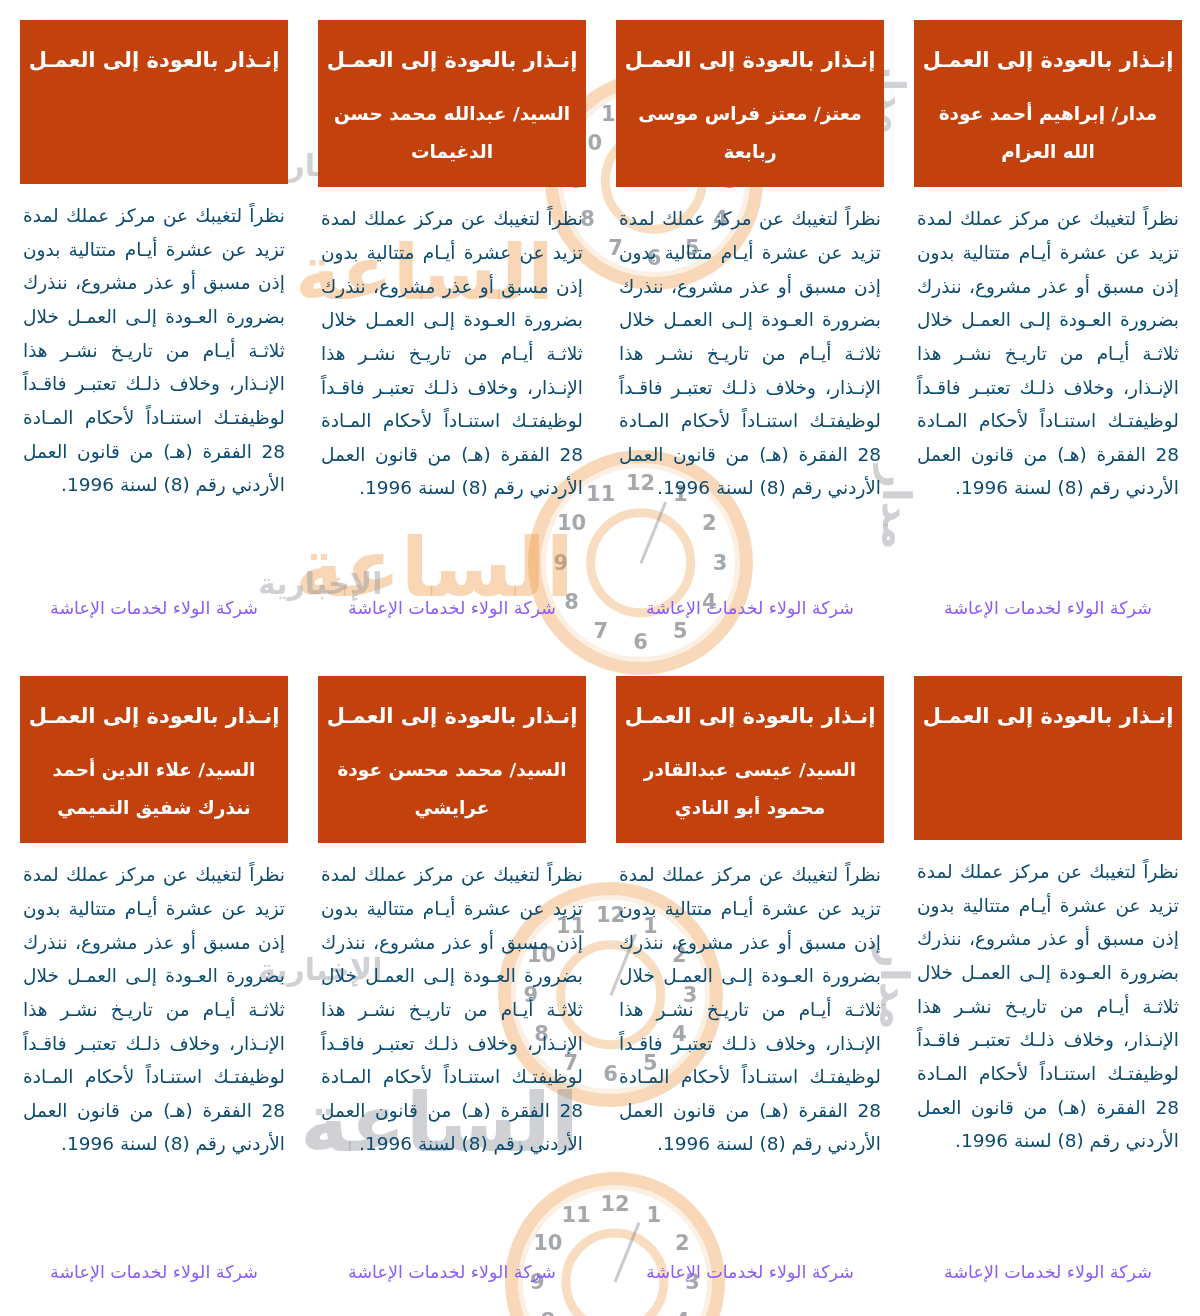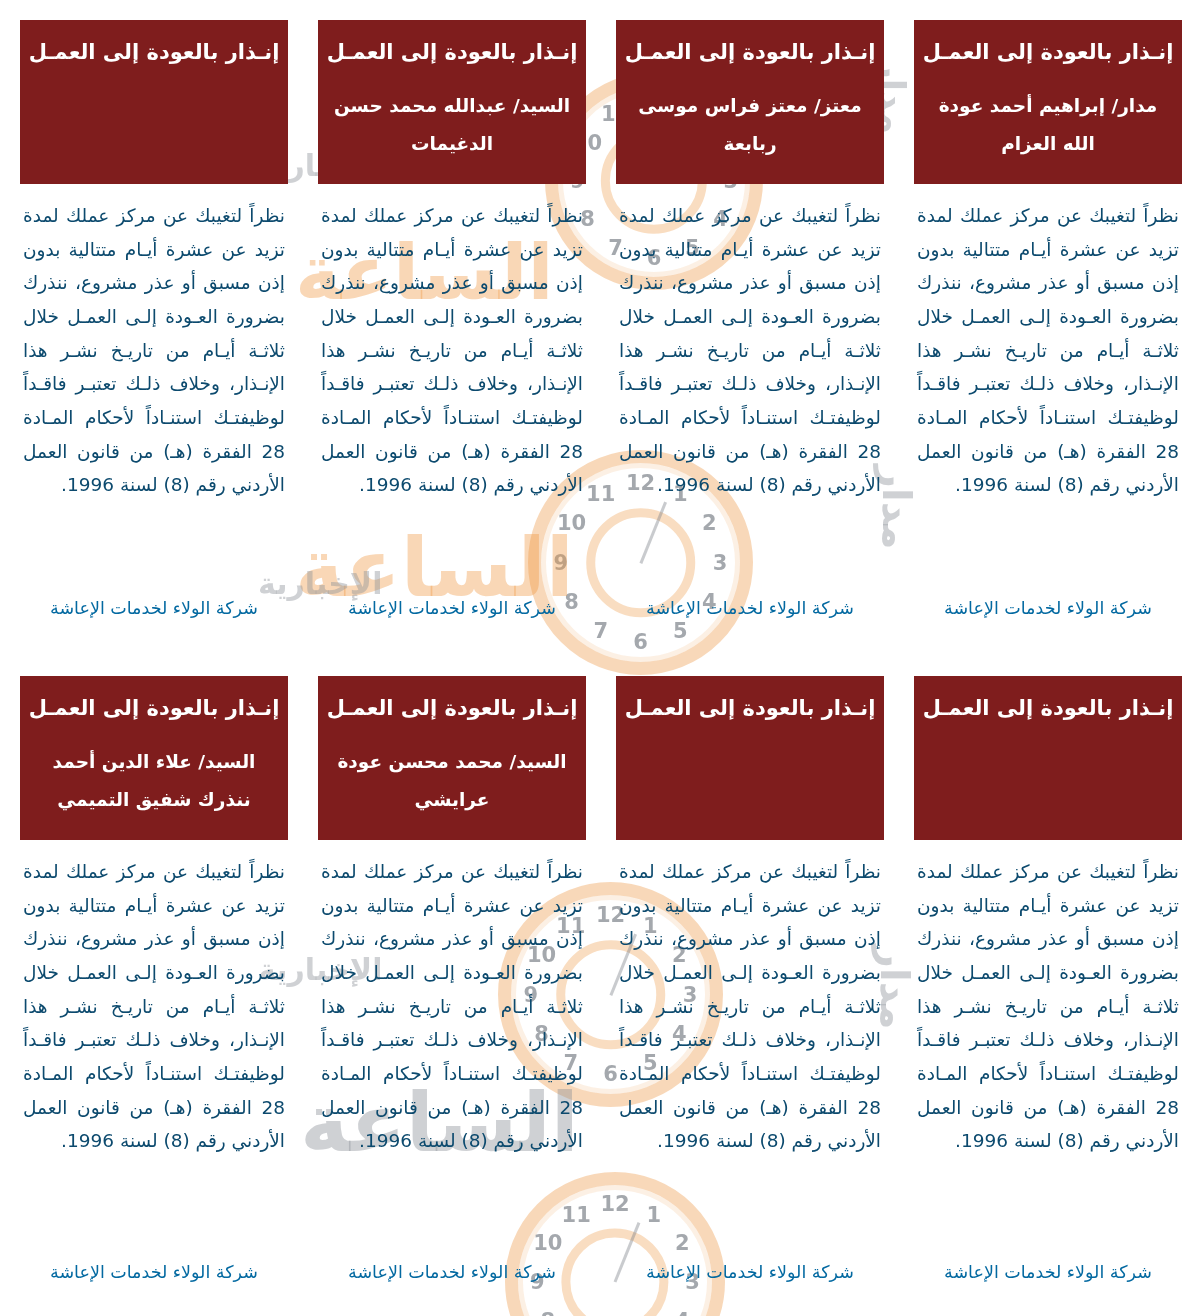--- a/index.html
+++ b/index.html
@@ -40,37 +40,37 @@
   
   .grid {
     position:relative; z-index:1;
     display:grid; grid-template-columns:repeat(4, 268px);
     grid-template-rows:612px 620px;
     column-gap:30px; row-gap:44px;
     padding:20px 18px;
   }
   .card { display:flex; flex-direction:column; }
   .card-head {
-    background:#7f1d1d; color:#ffffff; text-align:center;
-    padding:10px 8px 16px; min-height:164px;
+    background:#c2410c; color:#ffffff; text-align:center;
+    padding:18px 8px 16px; min-height:164px;
   }
   .card-title {
     font-size:21px; font-weight:bold; line-height:1.4;
     padding:8px 0 12px;
   }
   .card-name {
     font-size:18.5px; font-weight:bold; line-height:2.05;
     padding:8px 2px 0;
   }
   .card-body {
     flex:1; font-size:18.5px; line-height:1.82; color:#0c4a6e;
     text-align:justify; padding:15px 3px 0; background:transparent;
   }
   .card-footer {
-    text-align:center; font-size:17.5px; color:#0369a1;
+    text-align:center; font-size:17.5px; color:#8b5cf6;
     padding:8px 0 14px;
   }
 </style>
 </head>
 <body>
 
 <div class="page">
 
   <div class="watermarks">
     <div class="clock" style="left:545px; top:72px;  width:218px; height:218px;">
@@ -181,20 +181,21 @@
       <header class="card-head">
         <h2 class="card-title">إنـذار بالعودة إلى العمـل</h2>
       </header>
       <div class="card-body">نظراً لتغيبك عن مركز عملك لمدة تزيد عن عشرة أيـام متتالية بدون إذن مسبق أو عذر مشروع، ننذرك بضرورة العـودة إلـى العمـل خلال ثلاثـة أيـام من تاريـخ نشـر هذا الإنـذار، وخلاف ذلـك تعتبـر فاقـداً لوظيفتـك استنـاداً لأحكام المـادة 28 الفقرة (هـ) من قانون العمل الأردني رقم (8) لسنة 1996.</div>
       <div class="card-footer">شركة الولاء لخدمات الإعاشة</div>
     </article>
 
     <article class="card">
       <header class="card-head">
         <h2 class="card-title">إنـذار بالعودة إلى العمـل</h2>
+        <div class="card-name">السيد/ عيسى عبدالقادر محمود أبو النادي</div>
       </header>
       <div class="card-body">نظراً لتغيبك عن مركز عملك لمدة تزيد عن عشرة أيـام متتالية بدون إذن مسبق أو عذر مشروع، ننذرك بضرورة العـودة إلـى العمـل خلال ثلاثـة أيـام من تاريـخ نشـر هذا الإنـذار، وخلاف ذلـك تعتبـر فاقـداً لوظيفتـك استنـاداً لأحكام المـادة 28 الفقرة (هـ) من قانون العمل الأردني رقم (8) لسنة 1996.</div>
       <div class="card-footer">شركة الولاء لخدمات الإعاشة</div>
     </article>
 
     <article class="card">
       <header class="card-head">
         <h2 class="card-title">إنـذار بالعودة إلى العمـل</h2>
         <div class="card-name">السيد/ محمد محسن عودة عرايشي</div>
       </header>

